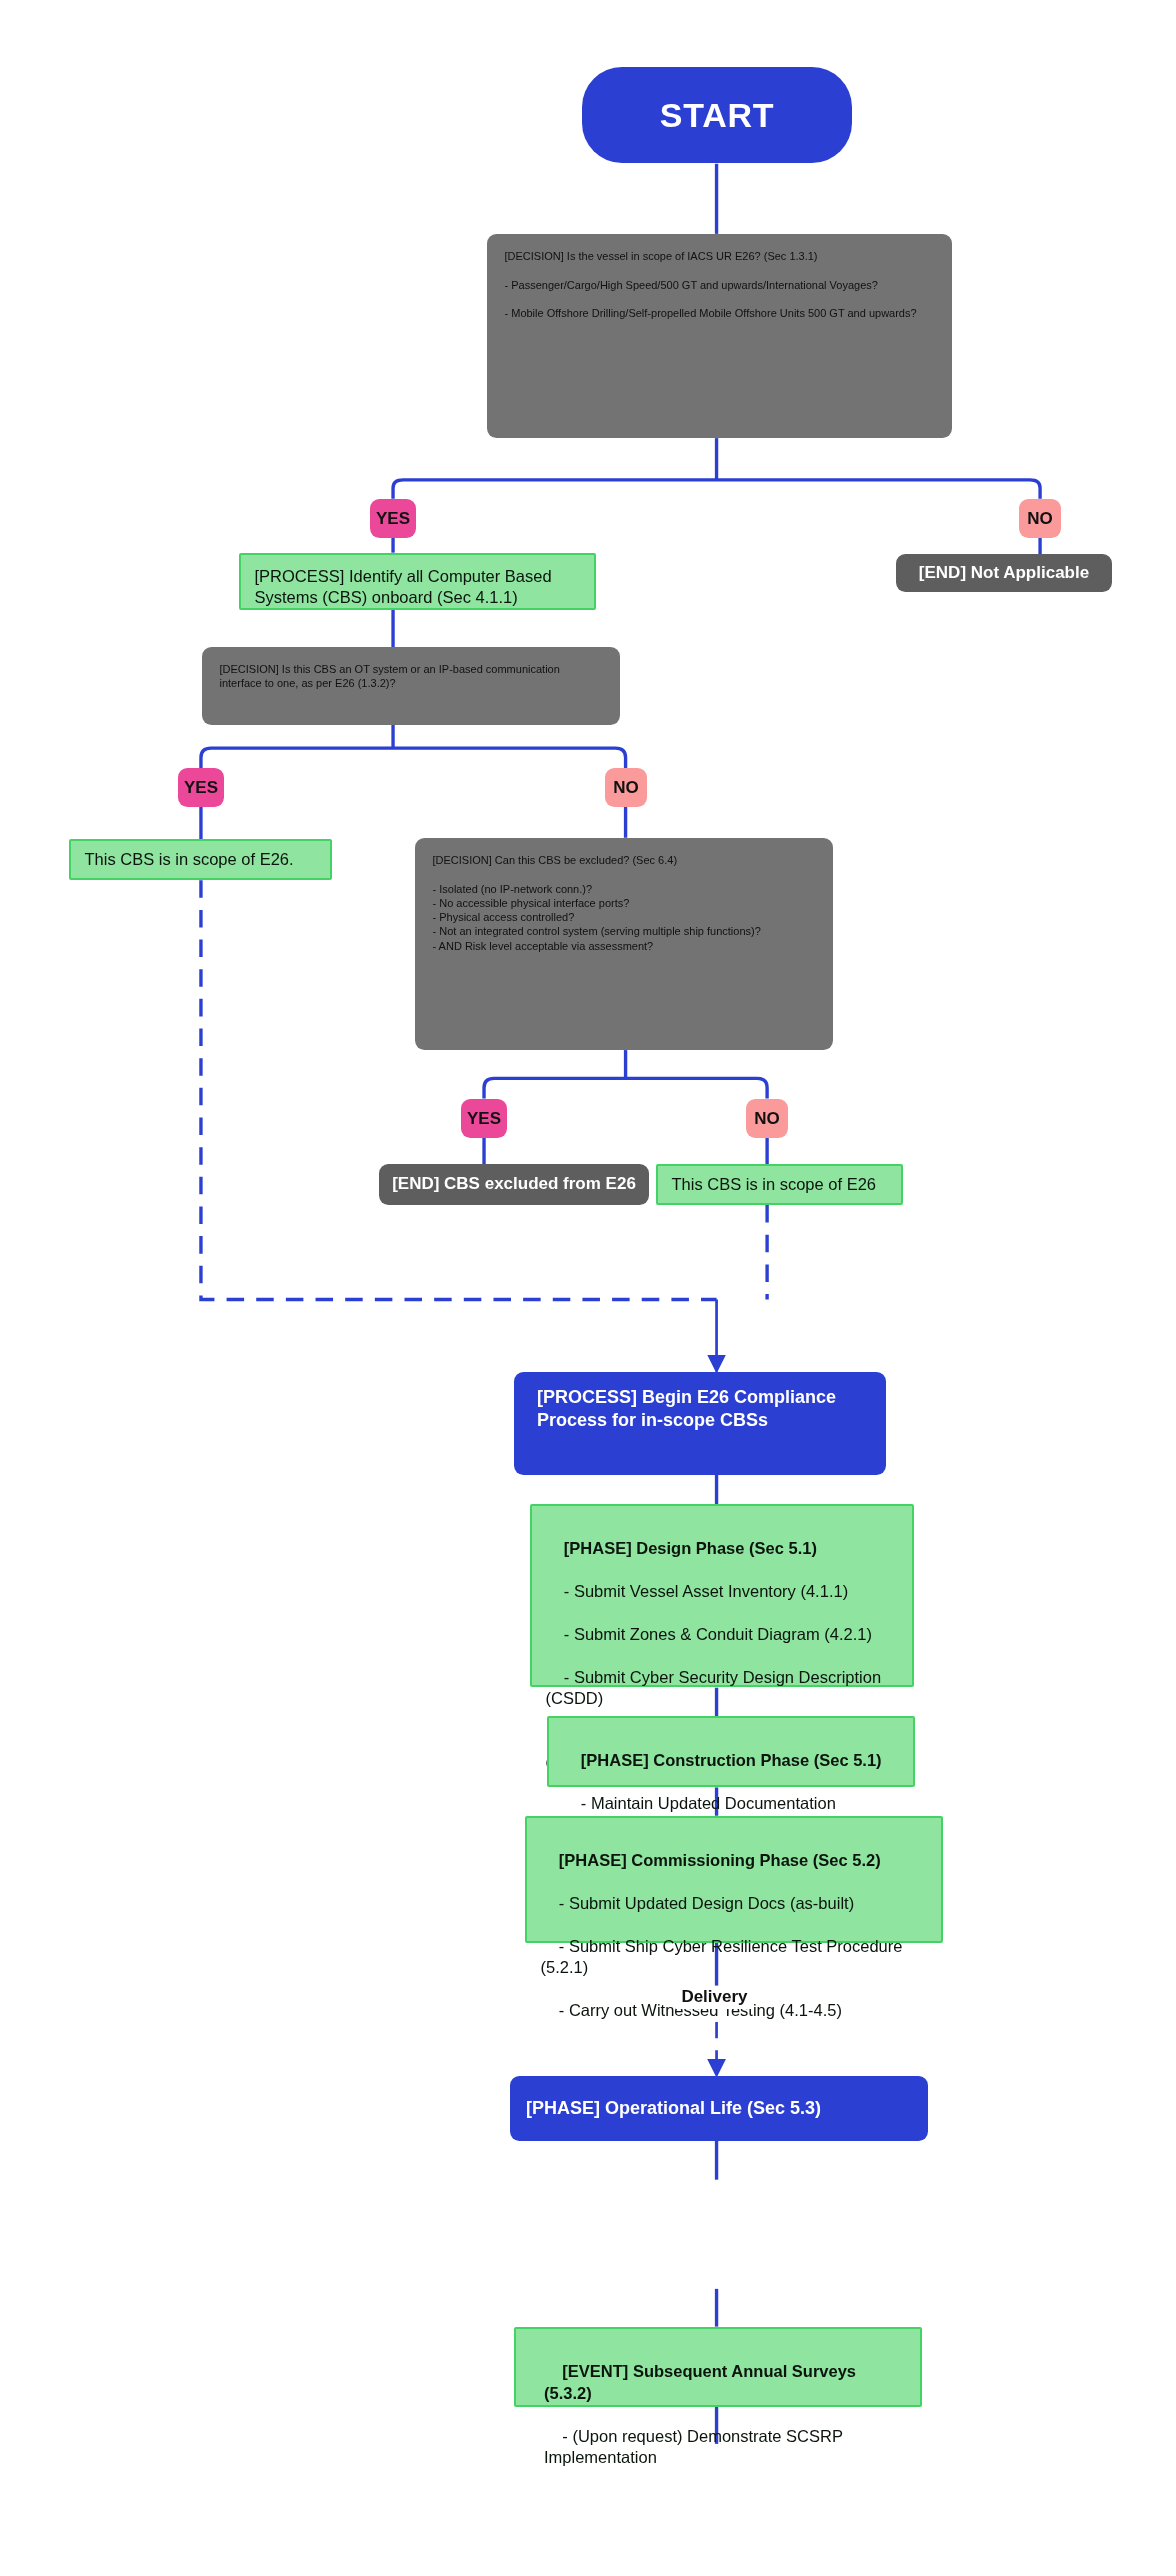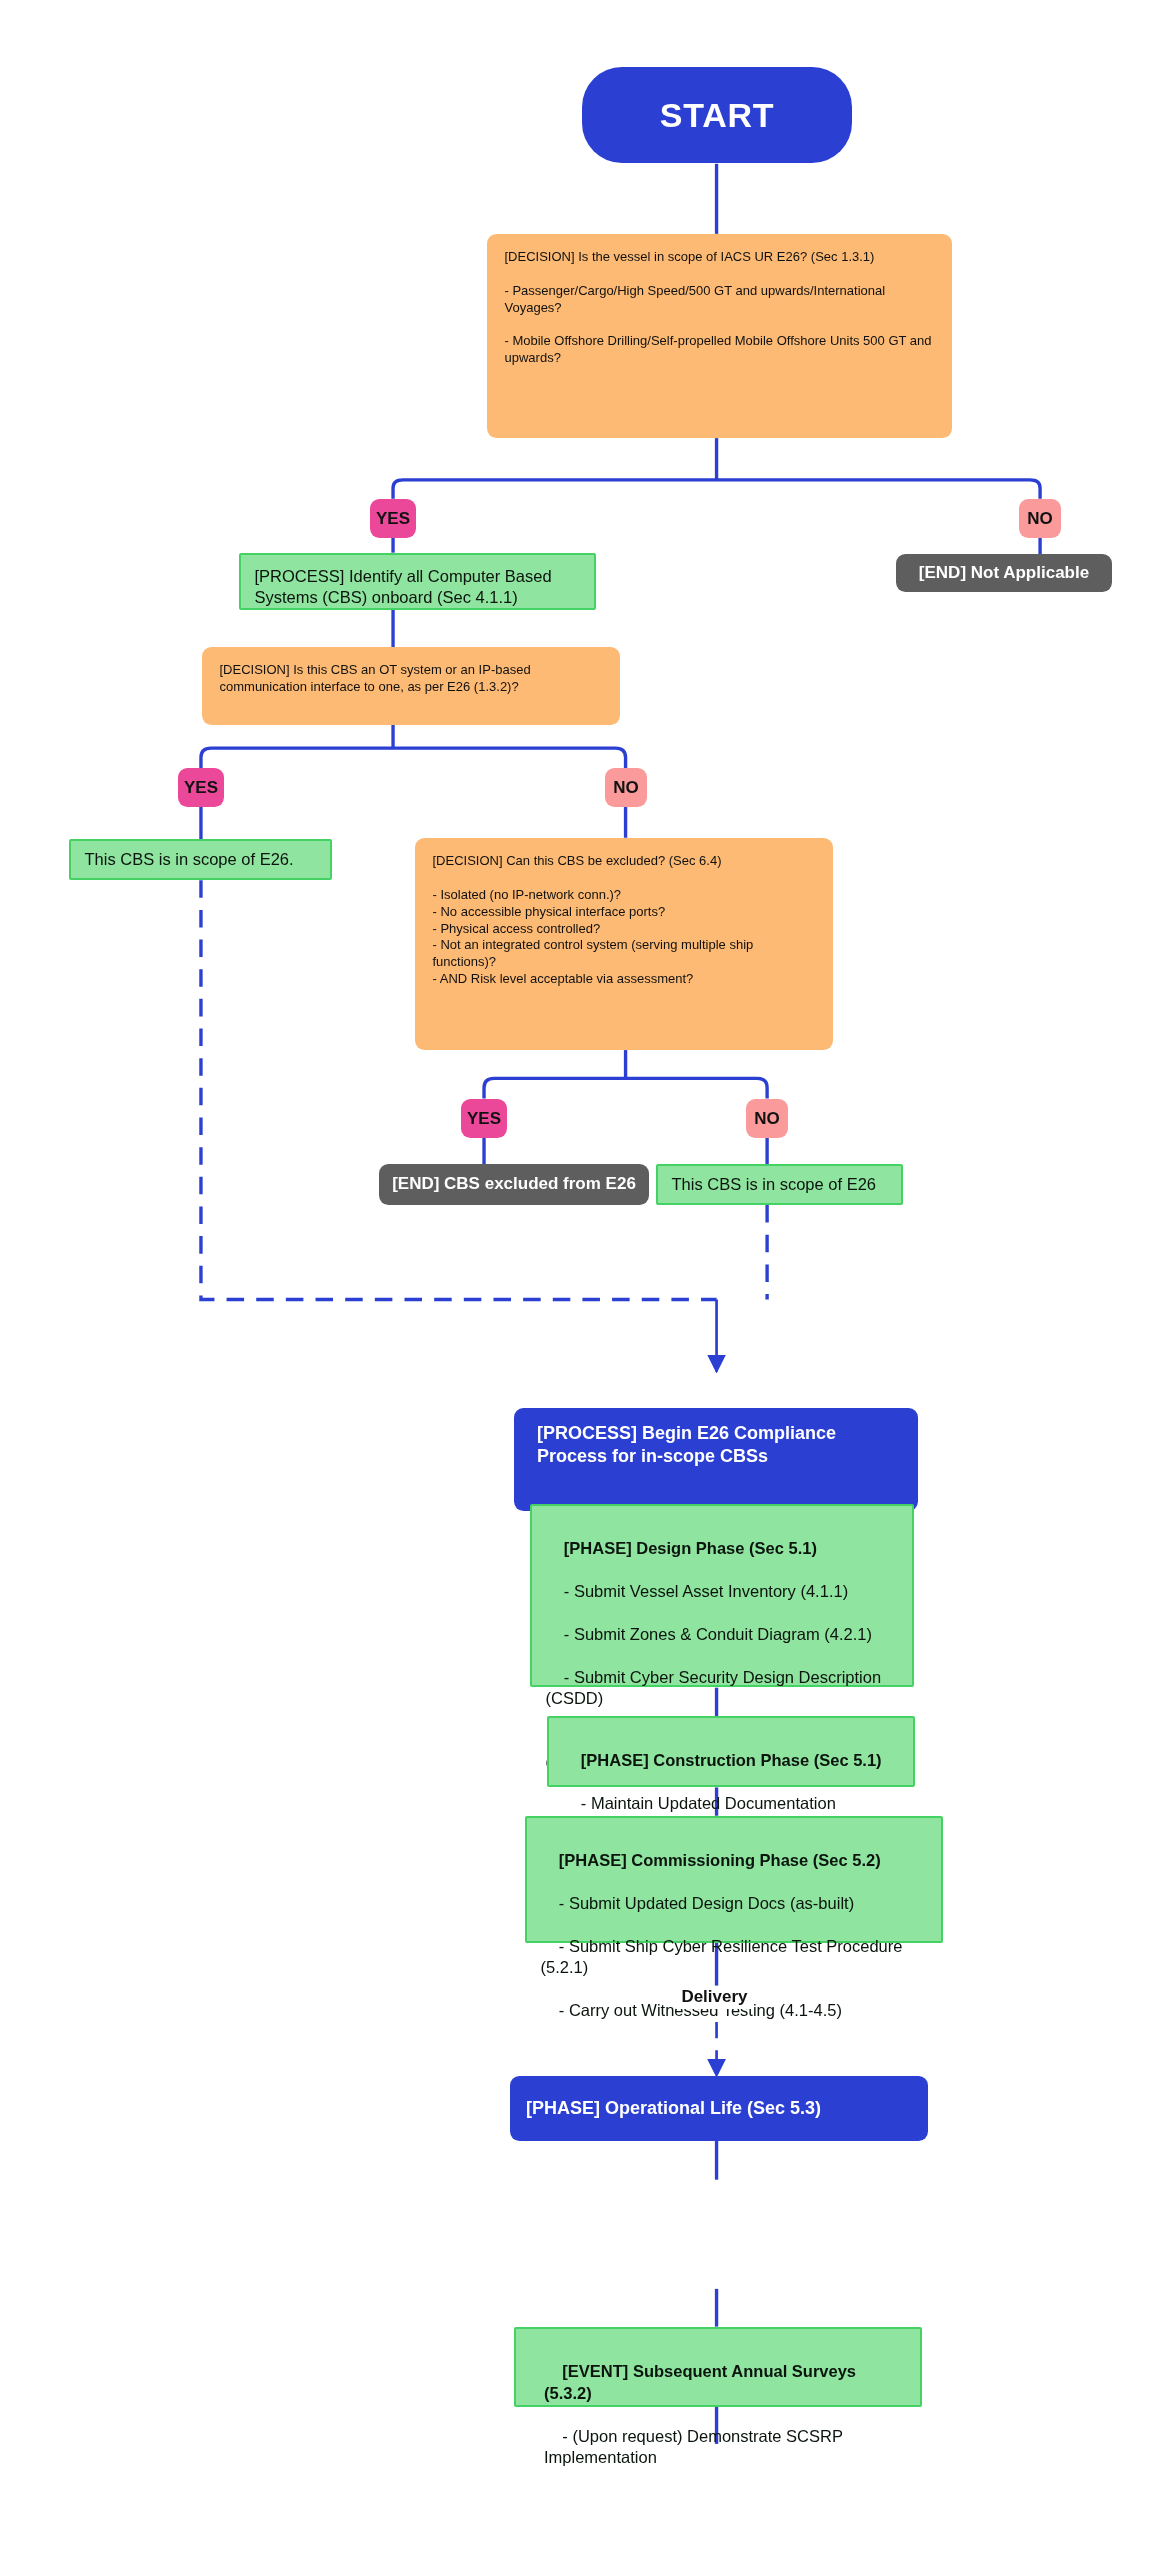--- a/index.html
+++ b/index.html
@@ -40,24 +40,24 @@
     font-size: 34px;
     font-weight: bold;
     letter-spacing: 0.7px;
     display: flex;
     align-items: center;
     justify-content: center;
   }
 
   
   .n-decision {
-    background: #fdba74;
+    background: #737373;
     color: #111111;
     border-radius: 9.4px;
-    font-size: 13px;
+    font-size: 11px;
     padding: 15px 17.5px;
   }
 
   
   .n-green {
     background: #8fe4a0;
     border: 2px solid #45d265;
     color: #0b140d;
     border-radius: 2px;
     font-size: 16.5px;
@@ -219,21 +219,21 @@
 - Not an integrated control system (serving multiple ship functions)?
 - AND Risk level acceptable via assessment?</div>
 
   <div class="lbl lbl-yes" style="left:461px; top:1099px; width:46px; height:39px;">YES</div>
   <div class="lbl lbl-no" style="left:746px; top:1099px; width:42px; height:39px;">NO</div>
 
   <div class="node n-end" style="left:379px; top:1164px; width:270px; height:41px;">[END] CBS excluded from E26</div>
 
   <div class="node n-green center" style="left:656px; top:1164px; width:247px; height:41px;">This CBS is in scope of E26</div>
 
-  <div class="node n-blue" style="left:514px; top:1408px; width:404px; height:103px;padding-left:23px;">[PROCESS] Begin E26 Compliance Process for in-scope CBSs</div>
+  <div class="node n-blue" style="left:514px; top:1372px; width:372px; height:103px;padding-left:23px;">[PROCESS] Begin E26 Compliance Process for in-scope CBSs</div>
 
   <div class="node n-green" style="left:530px; top:1504px; width:384px; height:183px;">
     <span class="hdr">[PHASE] Design Phase (Sec 5.1)</span><br>
     <span>- Submit Vessel Asset Inventory (4.1.1)</span><br>
     <span>- Submit Zones &amp; Conduit Diagram (4.2.1)</span><br>
     <span>- Submit Cyber Security Design Description (CSDD)</span><br>
     <span>- (If applicable) Submit Risk Assessment / Comp. Countermeasures (5.1.4, 5.1.5)</span>
   </div>
 
   <div class="node n-green" style="left:547px; top:1716px; width:368px; height:71px;">

